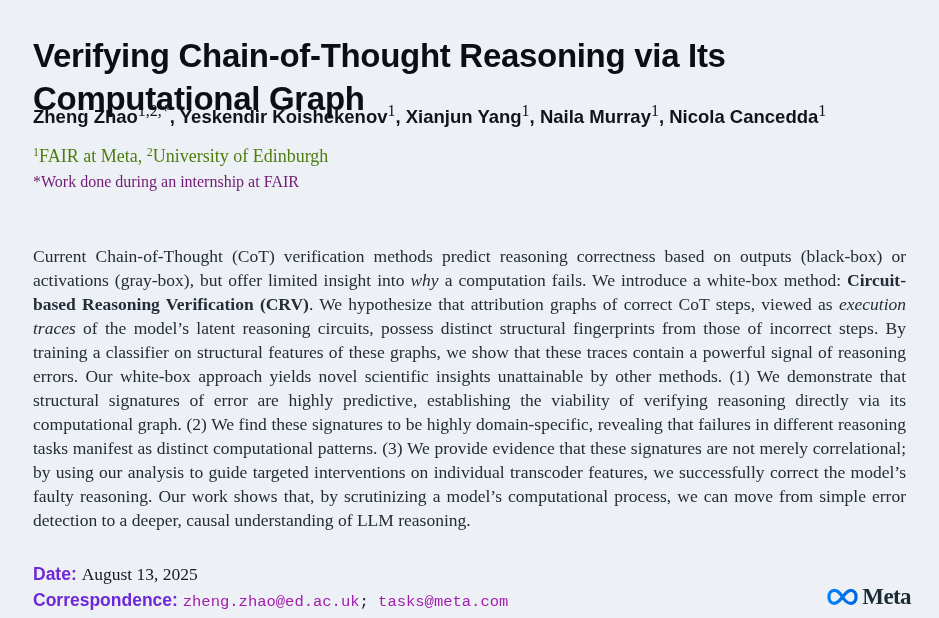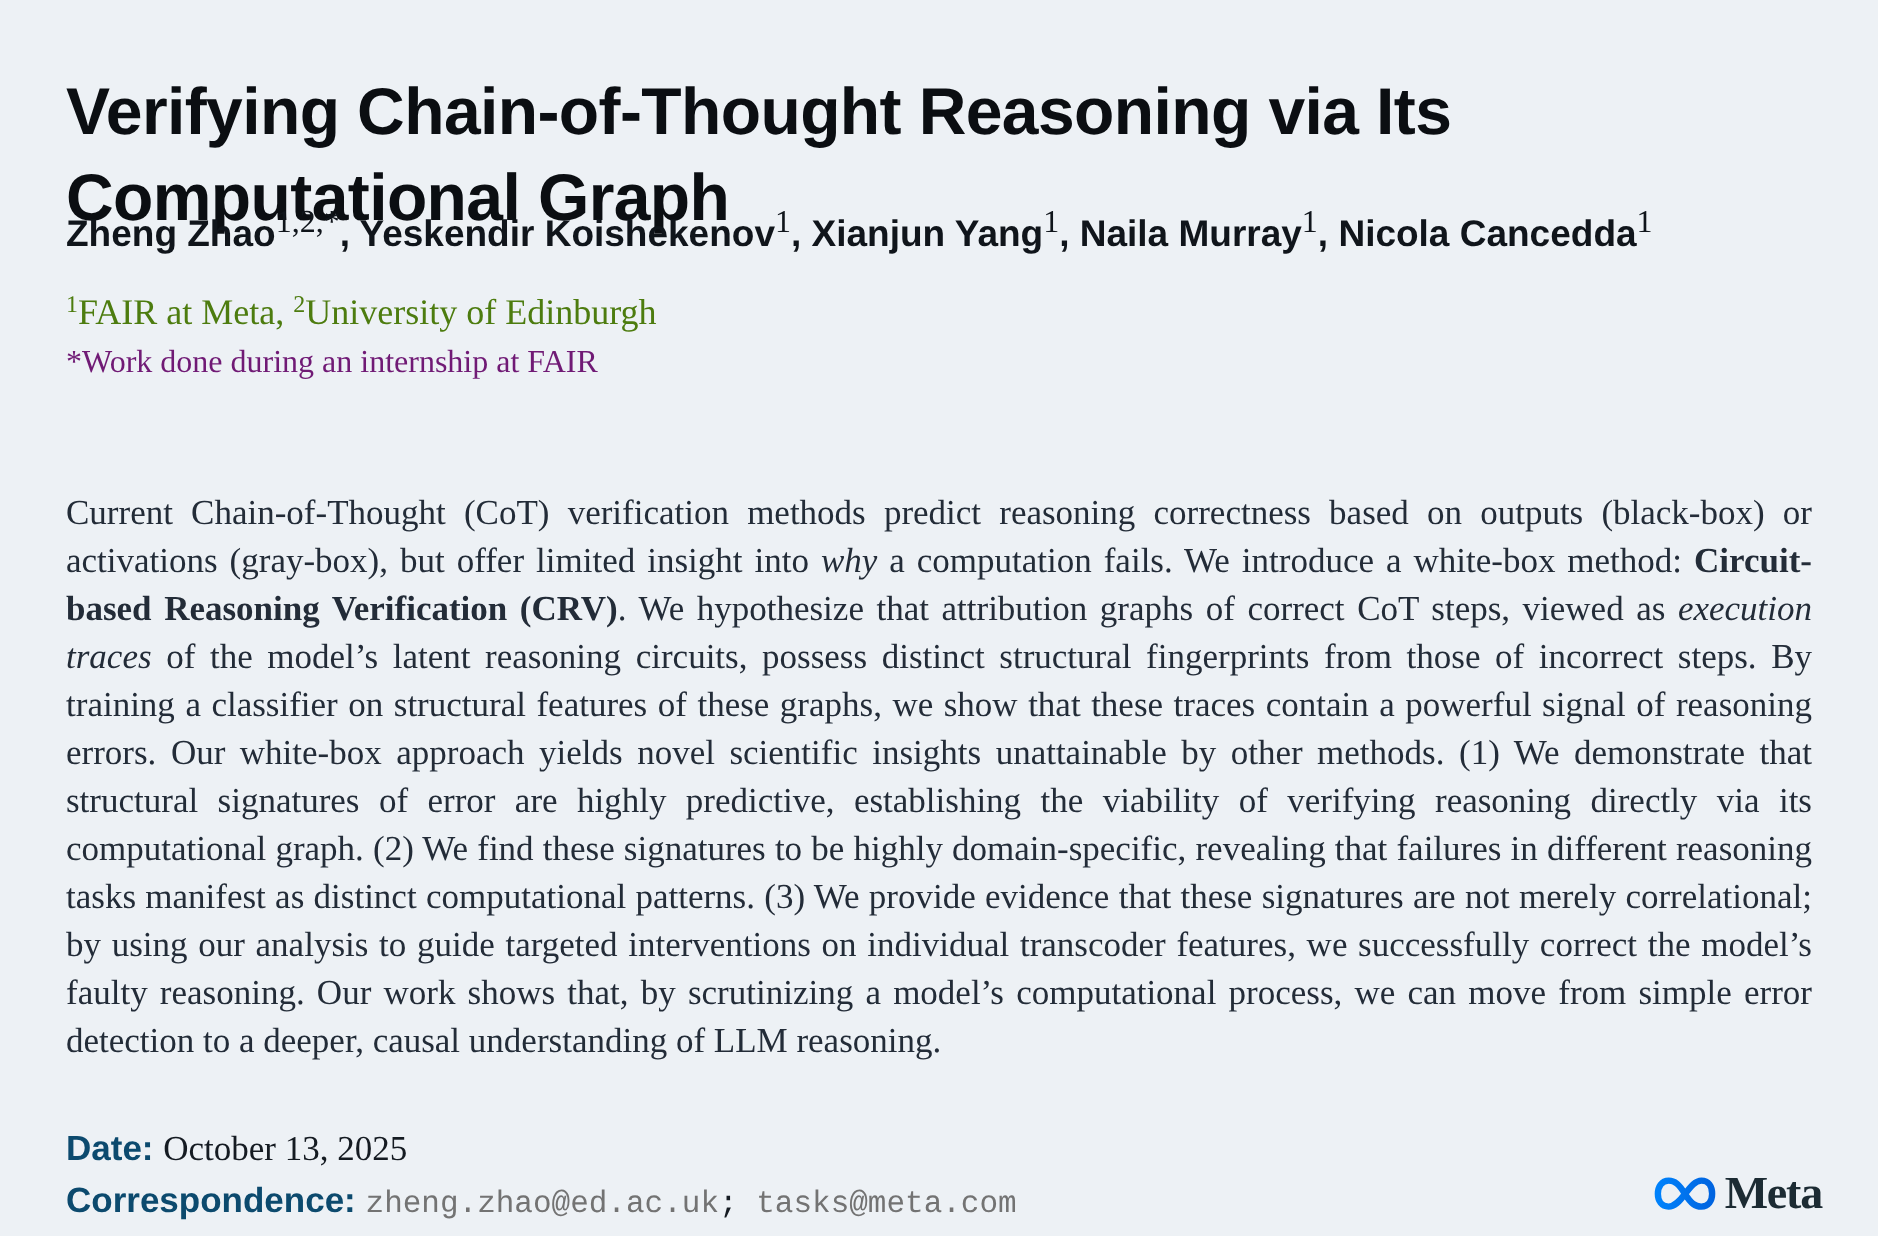--- a/index.html
+++ b/index.html
@@ -73,29 +73,29 @@
     left: 33px;
     font-size: 17.5px;
     color: #151b22;
     white-space: nowrap;
   }
   .date-line { top: 564px; }
   .corr-line { top: 590px; }
   .footer-label {
     font-family: "Liberation Sans", sans-serif;
     font-weight: bold;
-    color: #0c4a6e;
+    color: #6d28d9;
   }
   .date-value { font-family: "Liberation Serif", serif; }
   .emails {
     font-family: "Liberation Mono", "DejaVu Sans Mono", monospace;
     font-size: 15.5px;
   }
   .emails a.email {
-    color: #737373;
+    color: #a21caf;
     text-decoration: none;
     cursor: pointer;
   }
   .meta-logo {
     position: absolute;
     right: 28px; top: 584px;
     display: flex;
     align-items: center;
     gap: 4px;
   }
@@ -117,21 +117,21 @@
   <div class="author-list"><span class="author"><span>Zheng Zhao</span><sup>1,2,*</sup><span>, </span></span><span class="author"><span>Yeskendir Koishekenov</span><sup>1</sup><span>, </span></span><span class="author"><span>Xianjun Yang</span><sup>1</sup><span>, </span></span><span class="author"><span>Naila Murray</span><sup>1</sup><span>, </span></span><span class="author"><span>Nicola Cancedda</span><sup>1</sup></span></div>
 
   <div class="affiliation-line"><sup>1</sup>FAIR at Meta, <sup>2</sup>University of Edinburgh</div>
 
   <div class="contribution-note">*Work done during an internship at FAIR</div>
 
   <p class="abstract-text"><span>Current Chain-of-Thought (CoT) verification methods predict reasoning correctness based on outputs (black-box) or activations (gray-box), but offer limited insight into </span><span class="it">why</span><span> a computation fails. We introduce a white-box method: </span><span class="bd">Circuit-based Reasoning Verification (CRV)</span><span>. We hypothesize that attribution graphs of correct CoT steps, viewed as </span><span class="it">execution traces</span><span> of the model’s latent reasoning circuits, possess distinct structural fingerprints from those of incorrect steps. By training a classifier on structural features of these graphs, we show that these traces contain a powerful signal of reasoning errors. Our white-box approach yields novel scientific insights unattainable by other methods. (1) We demonstrate that structural signatures of error are highly predictive, establishing the viability of verifying reasoning directly via its computational graph. (2) We find these signatures to be highly domain-specific, revealing that failures in different reasoning tasks manifest as distinct computational patterns. (3) We provide evidence that these signatures are not merely correlational; by using our analysis to guide targeted interventions on individual transcoder features, we successfully correct the model’s faulty reasoning. Our work shows that, by scrutinizing a model’s computational process, we can move from simple error detection to a deeper, causal understanding of LLM reasoning.</span></p>
 
   <div class="footer-line date-line">
     <span class="footer-label">Date:</span>
-    <span class="date-value">October 13, 2025</span>
+    <span class="date-value">August 13, 2025</span>
   </div>
 
   <div class="footer-line corr-line">
     <span class="footer-label">Correspondence:</span>
     <span class="emails"><a class="email">zheng.zhao@ed.ac.uk</a>; <a class="email">tasks@meta.com</a></span>
   </div>
 
   <div class="meta-logo">
     <span style="display:inline-flex;">
       <svg width="31" height="22" viewBox="0 0 32 22" aria-hidden="true">

